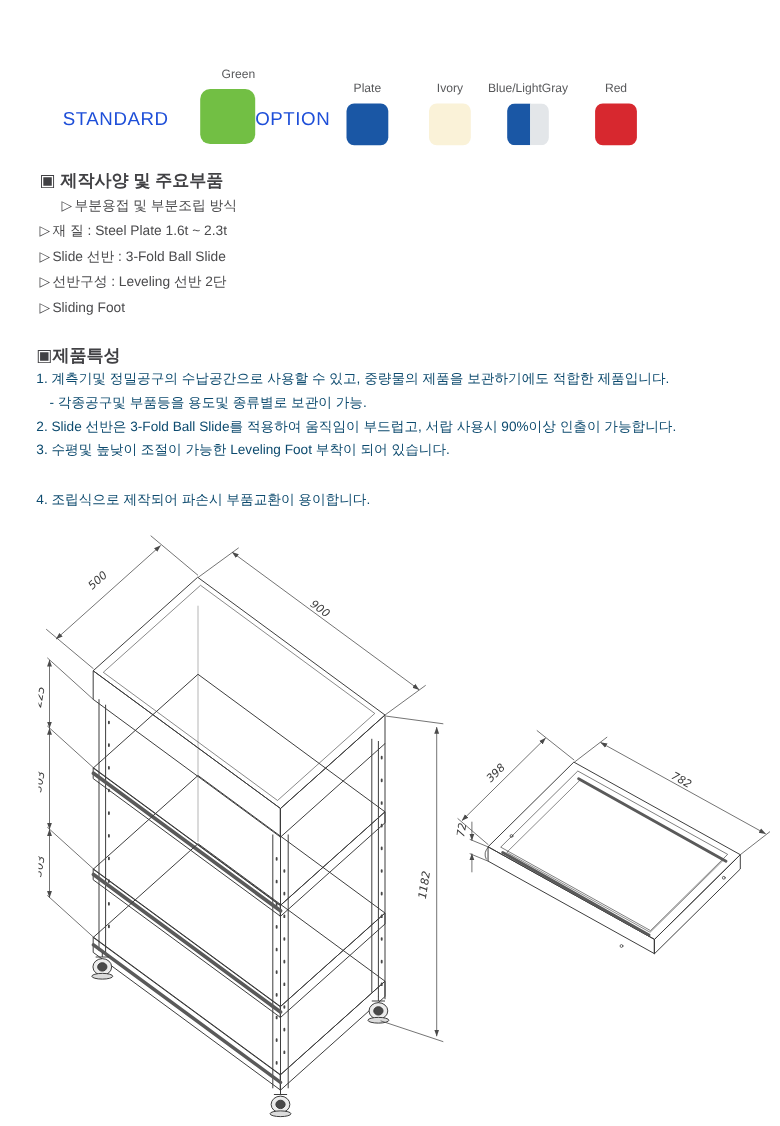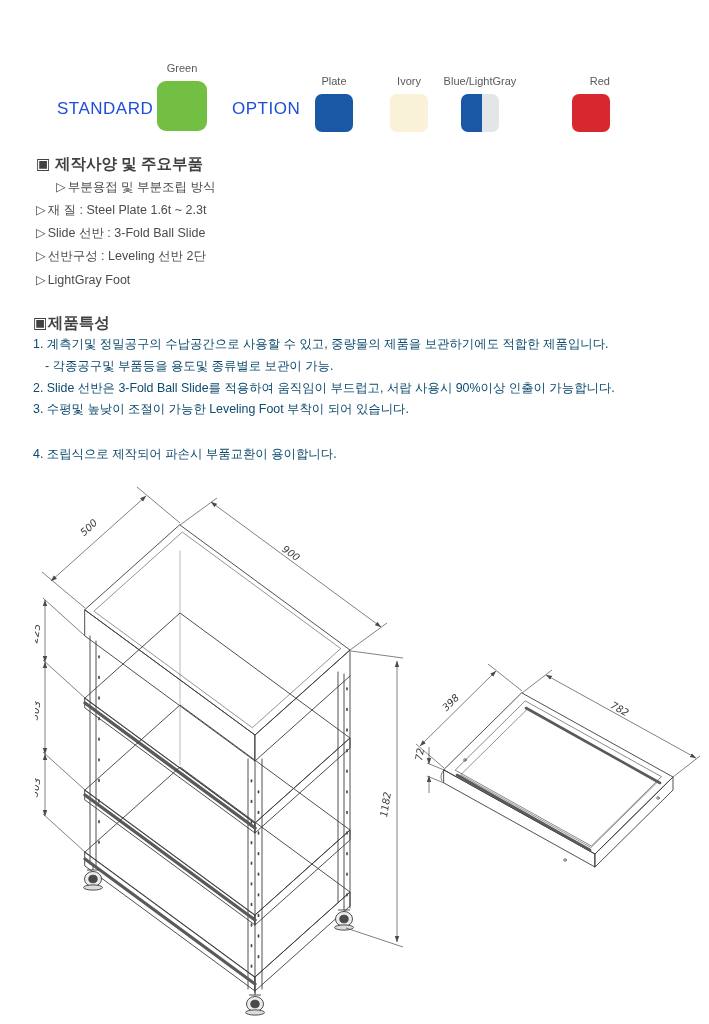--- a/index.html
+++ b/index.html
@@ -29,21 +29,21 @@
   svg text.dim{
     font-family:"DejaVu Sans",sans-serif;font-size:10px;font-style:italic;
     fill:#3a3a3a;text-anchor:middle;
   }
 </style>
 </head>
 <body>
 
 <div class="abs brand-label" style="left:57px;top:99px;">STANDARD</div>
 
-<div class="abs swatch-col" style="left:132px;top:62px;width:100px;">
+<div class="abs swatch-col" style="left:132px;top:62px;width:100px;align-items:flex-end;">
   <div class="swatch-name">Green</div>
   <div class="swatch big" style="background-color: rgb(114, 191, 68);"></div>
 </div>
 
 <div class="abs brand-label" style="left:232px;top:99px;">OPTION</div>
 
 <div class="abs swatch-col" style="left:284px;top:75px;width:100px;">
   <div class="swatch-name">Plate</div>
   <div class="swatch small" style="background-color: rgb(26, 87, 165);"></div>
 </div>
@@ -54,41 +54,41 @@
 </div>
 
 <div class="abs swatch-col" style="left:430px;top:75px;width:100px;">
   <div class="swatch-name">Blue/LightGray</div>
   <div class="swatch small split">
     <div class="half left" style="background-color: rgb(26, 87, 165);"></div>
     <div class="half right" style="background-color: rgb(227, 230, 233);"></div>
   </div>
 </div>
 
-<div class="abs swatch-col" style="left:510px;top:75px;width:100px;align-items:flex-end;">
+<div class="abs swatch-col" style="left:510px;top:75px;width:100px;">
   <div class="swatch-name">Red</div>
   <div class="swatch small" style="background-color: rgb(215, 40, 47);"></div>
 </div>
 
 <div class="abs sec-title" style="left:36px;top:154px;">▣ 제작사양 및 주요부품</div>
 
 <div class="abs spec-line" style="left:36px;top:179px;margin-left:20px;">
   <span class="tri">▷</span><span>부분용접 및 부분조립 방식</span>
 </div>
 <div class="abs spec-line" style="left:36px;top:202px;">
   <span class="tri">▷</span><span>재 질 : Steel Plate 1.6t ~ 2.3t</span>
 </div>
 <div class="abs spec-line" style="left:36px;top:225px;">
   <span class="tri">▷</span><span>Slide 선반 : 3-Fold Ball Slide</span>
 </div>
 <div class="abs spec-line" style="left:36px;top:248px;">
   <span class="tri">▷</span><span>선반구성 : Leveling 선반 2단</span>
 </div>
 <div class="abs spec-line" style="left:36px;top:272px;">
-  <span class="tri">▷</span><span>LightGray Foot</span>
+  <span class="tri">▷</span><span>Sliding Foot</span>
 </div>
 
 <div class="abs sec-title" style="left:33px;top:313px;">▣제품특성</div>
 
 <div class="abs feat-line" style="left:33px;top:336px;">1. 계측기및 정밀공구의 수납공간으로 사용할 수 있고, 중량물의 제품을 보관하기에도 적합한 제품입니다.</div>
 <div class="abs feat-line sub" style="left:33px;top:358px;">- 각종공구및 부품등을 용도및 종류별로 보관이 가능.</div>
 <div class="abs feat-line" style="left:33px;top:380px;">2. Slide 선반은 3-Fold Ball Slide를 적용하여 움직임이 부드럽고, 서랍 사용시 90%이상 인출이 가능합니다.</div>
 <div class="abs feat-line" style="left:33px;top:401px;">3. 수평및 높낮이 조절이 가능한 Leveling Foot 부착이 되어 있습니다.</div>
 <div class="abs feat-line" style="left:33px;top:446px;">4. 조립식으로 제작되어 파손시 부품교환이 용이합니다.</div>
 

